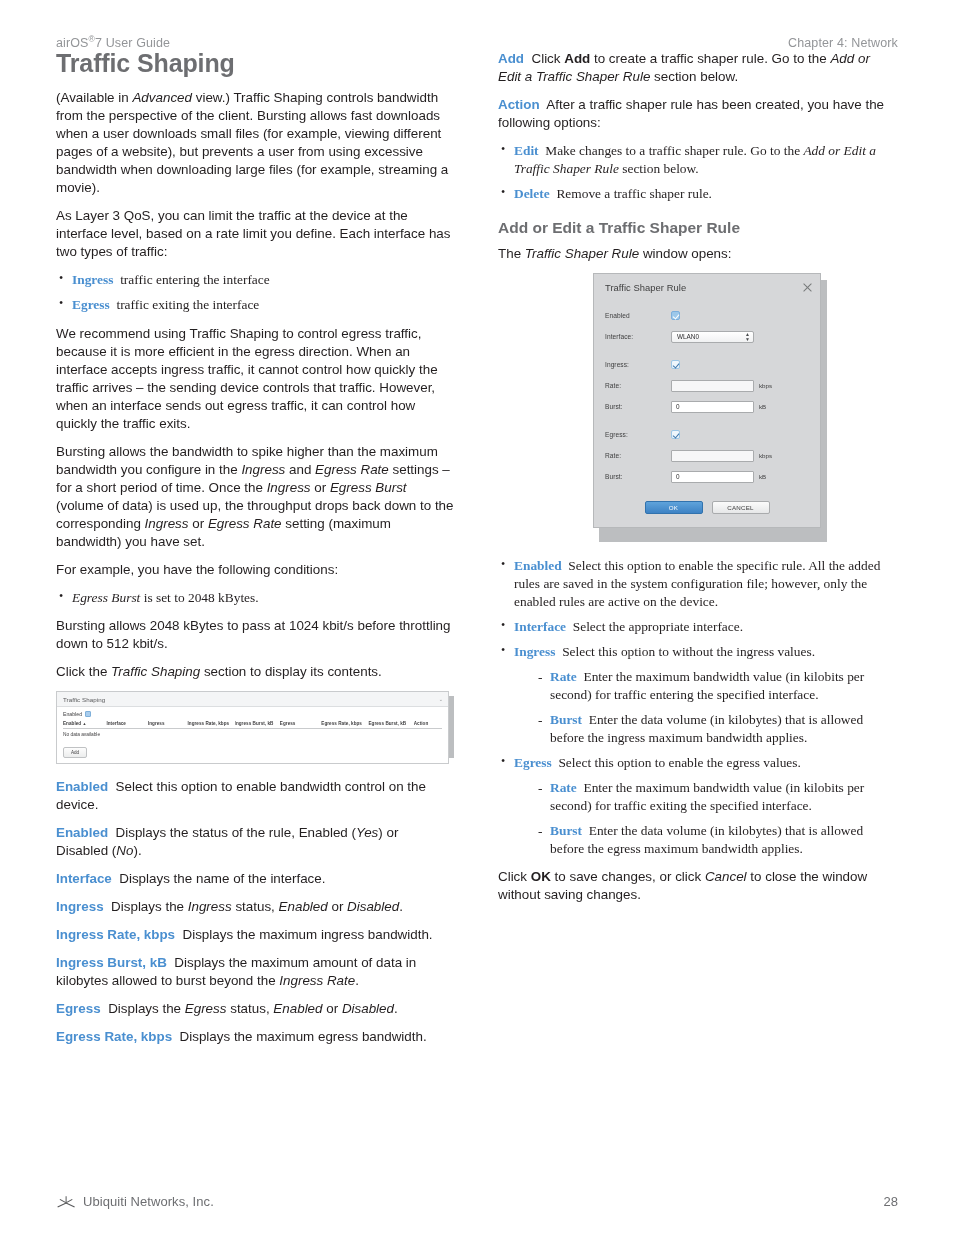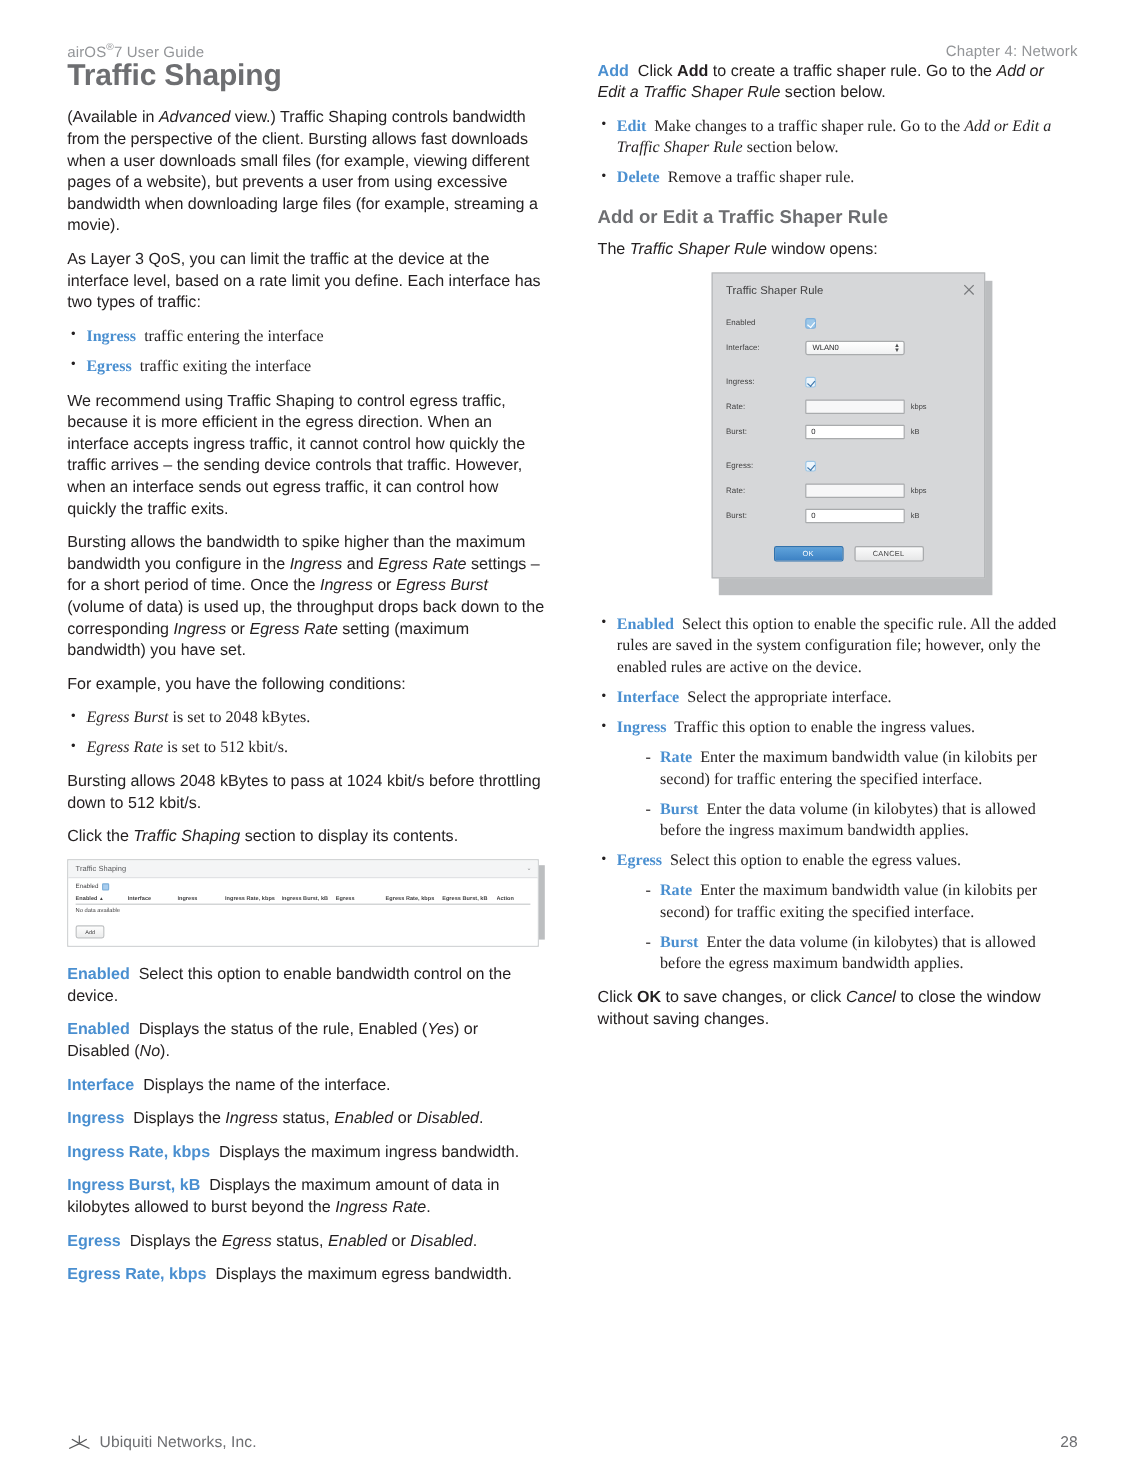--- a/index.html
+++ b/index.html
@@ -386,21 +386,20 @@
       </ul>
 
       <p>We recommend using Traffic Shaping to control egress traffic, because it is more efficient in the egress direction. When an interface accepts ingress traffic, it cannot control how quickly the traffic arrives – the sending device controls that traffic. However, when an interface sends out egress traffic, it can control how quickly the traffic exits.</p>
 
       <p><span>Bursting allows the bandwidth to spike higher than the maximum bandwidth you configure in the </span><i>Ingress</i><span> and </span><i>Egress Rate</i><span> settings – for a short period of time. Once the </span><i>Ingress</i><span> or </span><i>Egress Burst</i><span> (volume of data) is used up, the throughput drops back down to the corresponding </span><i>Ingress</i><span> or </span><i>Egress Rate</i><span> setting (maximum bandwidth) you have set.</span></p>
 
       <p>For example, you have the following conditions:</p>
 
       <ul class="bl">
         <li><i>Egress Burst</i><span> is set to 2048 kBytes.</span></li>
-        <li><i>Egress Rate</i><span> is set to 512 kbit/s.</span></li>
       </ul>
 
       <p>Bursting allows 2048 kBytes to pass at 1024 kbit/s before throttling down to 512 kbit/s.</p>
 
       <p><span>Click the </span><i>Traffic Shaping</i><span> section to display its contents.</span></p>
 
       <div class="shot-ts">
         <div class="shadow"></div>
         <div class="panel">
           <div class="ts-head">
@@ -447,20 +446,21 @@
 
       <p><span class="term">Egress Rate, kbps</span>&nbsp; <span>Displays the maximum egress bandwidth.</span></p>
 
 
     </div>
 
     <div class="col">
 
       <p><span class="term">Add</span>&nbsp; <span>Click </span><b>Add</b><span> to create a traffic shaper rule. Go to the </span><i>Add or Edit a Traffic Shaper Rule</i><span> section below.</span></p>
 
+      <p><span class="term">Action</span>&nbsp; <span>After a traffic shaper rule has been created, you have the following options:</span></p>
 
       <ul class="bl">
         <li><span class="term">Edit</span>&nbsp; <span>Make changes to a traffic shaper rule. Go to the </span><i>Add or Edit a Traffic Shaper Rule</i><span> section below.</span></li>
         <li><span class="term">Delete</span>&nbsp; <span>Remove a traffic shaper rule.</span></li>
       </ul>
 
       <h2>Add or Edit a Traffic Shaper Rule</h2>
 
       <p class="tight"><span>The </span><i>Traffic Shaper Rule</i><span> window opens:</span></p>
 
@@ -548,21 +548,21 @@
           <div class="dlg-footer">
             <span class="btn btn-ok">OK</span>
             <span class="btn btn-cancel">CANCEL</span>
           </div>
         </div>
       </div>
 
       <ul class="bl">
         <li><span class="term">Enabled</span>&nbsp; <span>Select this option to enable the specific rule. All the added rules are saved in the system configuration file; however, only the enabled rules are active on the device.</span></li>
         <li><span class="term">Interface</span>&nbsp; <span>Select the appropriate interface.</span></li>
-        <li><span class="term">Ingress</span>&nbsp; <span>Traffic this option to enable the ingress values.</span>
+        <li><span class="term">Ingress</span>&nbsp; <span>Select this option to without the ingress values.</span>
           <ul class="bl dash sub">
             <li><span class="term">Rate</span>&nbsp; <span>Enter the maximum bandwidth value (in kilobits per second) for traffic entering the specified interface.</span></li>
             <li><span class="term">Burst</span>&nbsp; <span>Enter the data volume (in kilobytes) that is allowed before the ingress maximum bandwidth applies.</span></li>
           </ul>
         </li>
         <li><span class="term">Egress</span>&nbsp; <span>Select this option to enable the egress values.</span>
           <ul class="bl dash sub">
             <li><span class="term">Rate</span>&nbsp; <span>Enter the maximum bandwidth value (in kilobits per second) for traffic exiting the specified interface.</span></li>
             <li><span class="term">Burst</span>&nbsp; <span>Enter the data volume (in kilobytes) that is allowed before the egress maximum bandwidth applies.</span></li>
           </ul>

